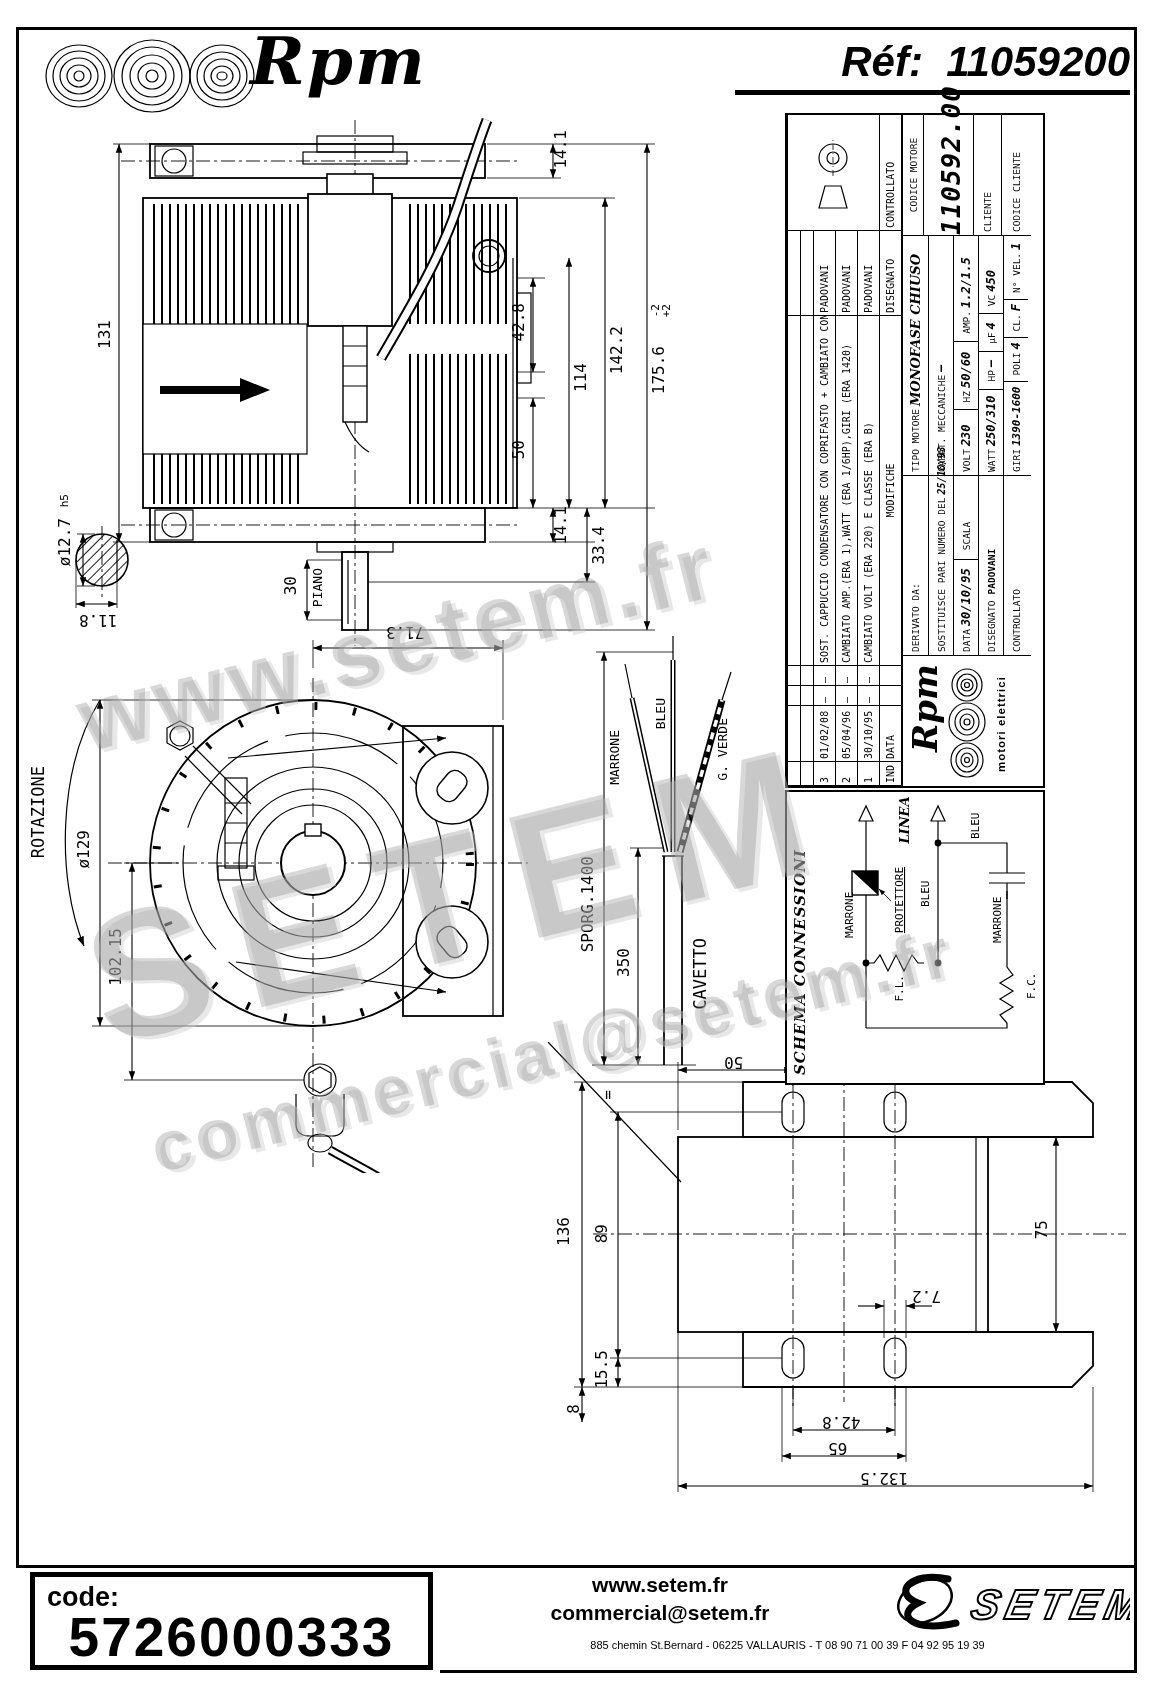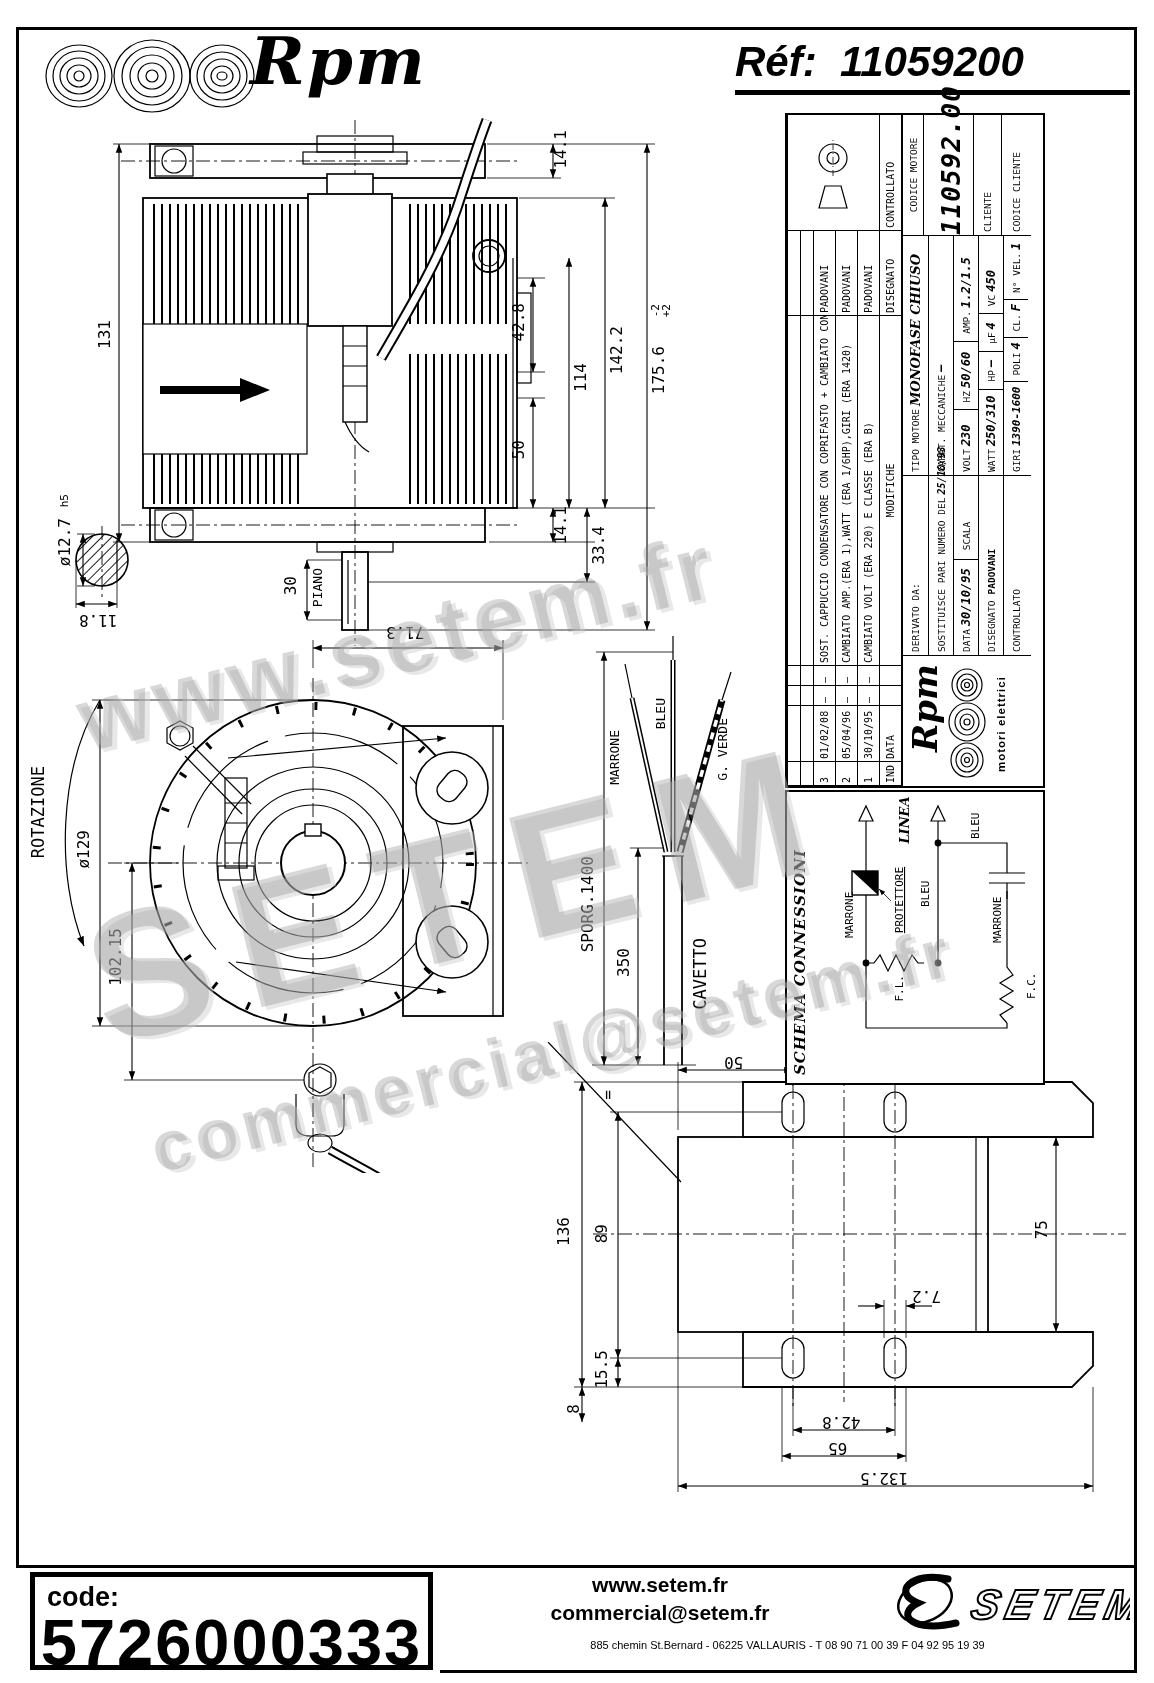--- a/index.html
+++ b/index.html
@@ -3,21 +3,21 @@
 <meta charset="utf-8">
 <style>
   html,body{margin:0;padding:0;background:#fff;}
   #page{position:relative;width:1154px;height:1683px;background:#fff;overflow:hidden;
         font-family:"Liberation Sans",sans-serif;color:#000;}
   #frame{position:absolute;left:16px;top:27px;width:1115px;height:1535px;border:3px solid #000;}
   
   #logo-rpm{position:absolute;left:34px;top:36px;}
   #logo-rpm-text{position:absolute;left:250px;top:22px;font-family:"DejaVu Serif",serif;
       font-style:italic;font-weight:bold;font-size:66px;letter-spacing:2px;}
-  #ref-box{position:absolute;left:735px;top:38px;width:395px;
+  #ref-box{position:absolute;left:735px;top:38px;width:395px;text-align:right;
       font-style:italic;font-weight:bold;font-size:42px;border-bottom:5px solid #000;padding-bottom:4px;}
   
   .dim{position:absolute;font:16px "DejaVu Sans Mono",monospace;white-space:nowrap;line-height:1;}
   .v{writing-mode:vertical-rl;transform:rotate(180deg);}
   .r180{transform:rotate(180deg);}
   .f13{font-size:13px}.f11{font-size:11px}.f17{font-size:17px}
   .view{position:absolute;}
   .view svg{position:absolute;left:0;top:0;}
   
   .wm{position:absolute;font-weight:bold;color:rgba(125,125,125,0.30);
@@ -43,21 +43,21 @@
   #tb-big-code{font:bold italic 26px "DejaVu Sans Mono",monospace;letter-spacing:1px;text-align:center;}
   
   #sc-wrap{position:absolute;left:785px;top:790px;width:262px;height:295px;}
   #sc{width:295px;height:260px;transform-origin:0 0;transform:translateY(295px) rotate(-90deg);
       background:#fff;border:2px solid #000;box-sizing:border-box;position:relative;}
   #sc-title{position:absolute;left:8px;top:4px;font-family:"DejaVu Serif",serif;
       font-style:italic;font-weight:bold;font-size:15px;letter-spacing:1px;}
   
   #code-box{position:absolute;left:30px;top:1572px;width:403px;height:98px;border:5px solid #000;box-sizing:border-box;}
   #code-label{position:absolute;left:12px;top:5px;font-weight:bold;font-size:27px;}
-  #code-value{position:absolute;left:0;top:28px;width:100%;text-align:center;font-weight:bold;font-size:65px;letter-spacing:2px;}
+  #code-value{position:absolute;left:0;top:28px;width:100%;text-align:center;font-weight:bold;font-size:55px;letter-spacing:2px;}
   #footer-box{position:absolute;left:440px;top:1565px;width:697px;height:108px;
       border-right:3px solid #000;border-bottom:3px solid #000;box-sizing:border-box;}
   #footer-site{position:absolute;left:20px;top:8px;width:400px;text-align:center;font-weight:bold;font-size:21px;}
   #footer-email{position:absolute;left:20px;top:36px;width:400px;text-align:center;font-weight:bold;font-size:21px;}
   #footer-address{position:absolute;left:5px;top:74px;width:685px;text-align:center;font-size:11px;}
   #setem-logo{position:absolute;left:440px;top:2px;}
   svg .ol{stroke:#000;stroke-width:1.8;fill:none;}
   svg .o1{stroke:#000;stroke-width:1.2;fill:none;}
   svg .xl{stroke:#000;stroke-width:0.8;fill:none;}
   svg .dl{stroke:#000;stroke-width:1.1;fill:none;}

